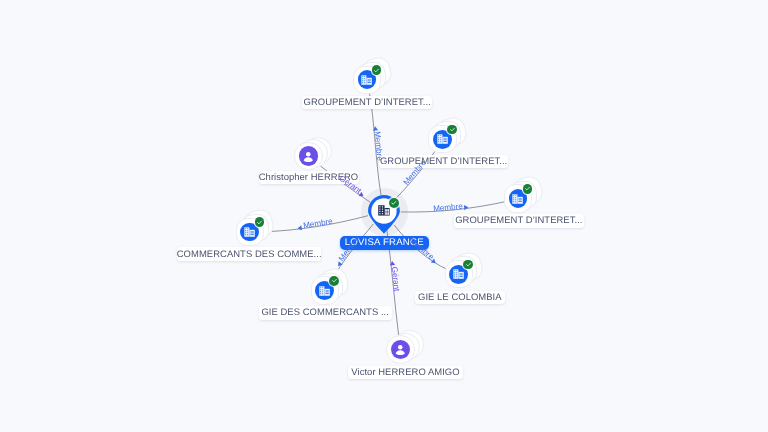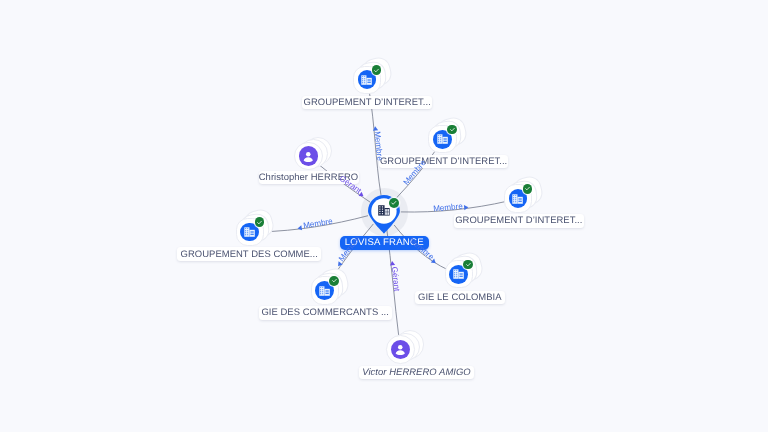--- a/index.html
+++ b/index.html
@@ -193,21 +193,21 @@
             <rect x="12.8" y="13.6" width="6.6" height="1.8" rx=".25"></rect>
           </g>
         </svg>
       </div>
   <div class="badge" style="left:254.50px;top:217.40px;width:9.80px;height:9.80px;background:#1a7f37;box-shadow:0 0 0 1.1px rgba(255,255,255,.8);">
         <svg viewBox="0 0 24 24" width="7.00" height="7.00">
           <path d="M5.5 12.4l4.3 4.3 8.7-9" fill="none" stroke="#fff" stroke-width="2.6" stroke-linecap="round" stroke-linejoin="round"></path>
         </svg>
       </div>
   <div class="chip" style="left:176.90px;top:247.40px;width:144.60px;height:13.70px;">
-        <span class="t">GROUPEMENT DES COMME...</span>
+        <span class="t">COMMERCANTS DES COMME...</span>
       </div>
 </div>
 <div class="node" style="left:0;top:0;">
   <div class="card sq" style="left:320.30px;top:269.00px;width:28.40px;height:28.40px;transform:rotate(-14.0deg);"></div>
   <div class="card sq" style="left:315.40px;top:272.70px;width:28.40px;height:28.40px;transform:rotate(-7.0deg);"></div>
   <div class="card sq" style="left:310.50px;top:276.40px;width:28.40px;height:28.40px;transform:rotate(0.0deg);"></div>
   <div class="iconcirc" style="left:315.30px;top:281.20px;width:18.80px;height:18.80px;background:#1565f5;">
         <svg viewBox="0 0 22 20" width="11.11" height="10.10">
           <path fill="#e8f2fe" d="M0.6 0.6h10.2v18.8H0.6z"></path>
           <path fill="#e8f2fe" d="M10.8 5.6h10.6v13.8H10.8z"></path>
@@ -268,21 +268,21 @@
 <div class="node" style="left:0;top:0;">
   <div class="card ci" style="left:395.80px;top:330.20px;width:28.60px;height:28.60px;"></div>
   <div class="card ci" style="left:391.00px;top:332.70px;width:28.60px;height:28.60px;"></div>
   <div class="card ci" style="left:386.20px;top:335.20px;width:28.60px;height:28.60px;"></div>
   <div class="iconcirc" style="left:390.80px;top:339.80px;width:19.40px;height:19.40px;background:#6c4ee8;">
         <svg viewBox="0 0 24 24" width="16.50" height="16.50">
           <circle cx="12" cy="9.0" r="3.3" fill="#fff"></circle>
           <path d="M12 13.4c-3.5 0-6.2 2.0-6.7 4.6 1.8 1.5 4.1 2.4 6.7 2.4s4.9-.9 6.7-2.4c-.5-2.6-3.2-4.6-6.7-4.6z" fill="#fff"></path>
         </svg>
       </div>
-  <div class="chip" style="left:359px;top:366.00px;width:115.00px;height:13.30px;font-style:italic;">
+  <div class="chip" style="left:348px;top:366.00px;width:115.00px;height:13.30px;">
         <span class="t">Victor HERRERO AMIGO</span>
       </div>
 </div>
 <div class="node">
   <div class="pin" style="left:368.15px;top:195.20px;"><svg width="31.90" height="38.90" viewBox="0 0 31.9 38.9">
           <path d="M15.95 38.6 C15.95 38.6 31.9 22.9 31.9 16.0 C31.9 7.2 24.75 0.05 15.95 0.05 C7.15 0.05 0 7.2 0 16.0 C0 22.9 15.95 38.6 15.95 38.6 Z" fill="#1565f5"></path>
           <circle cx="15.95" cy="16.0" r="12.7" fill="#fff"></circle>
         </svg></div>
   <div style="position:absolute;left:378.10px;top:203.00px;"><svg viewBox="0 0 22 20" width="11.88" height="10.80">
           <path fill="#222e4f" d="M0.4 0.4h11.8v19.2H0.4z"></path>

